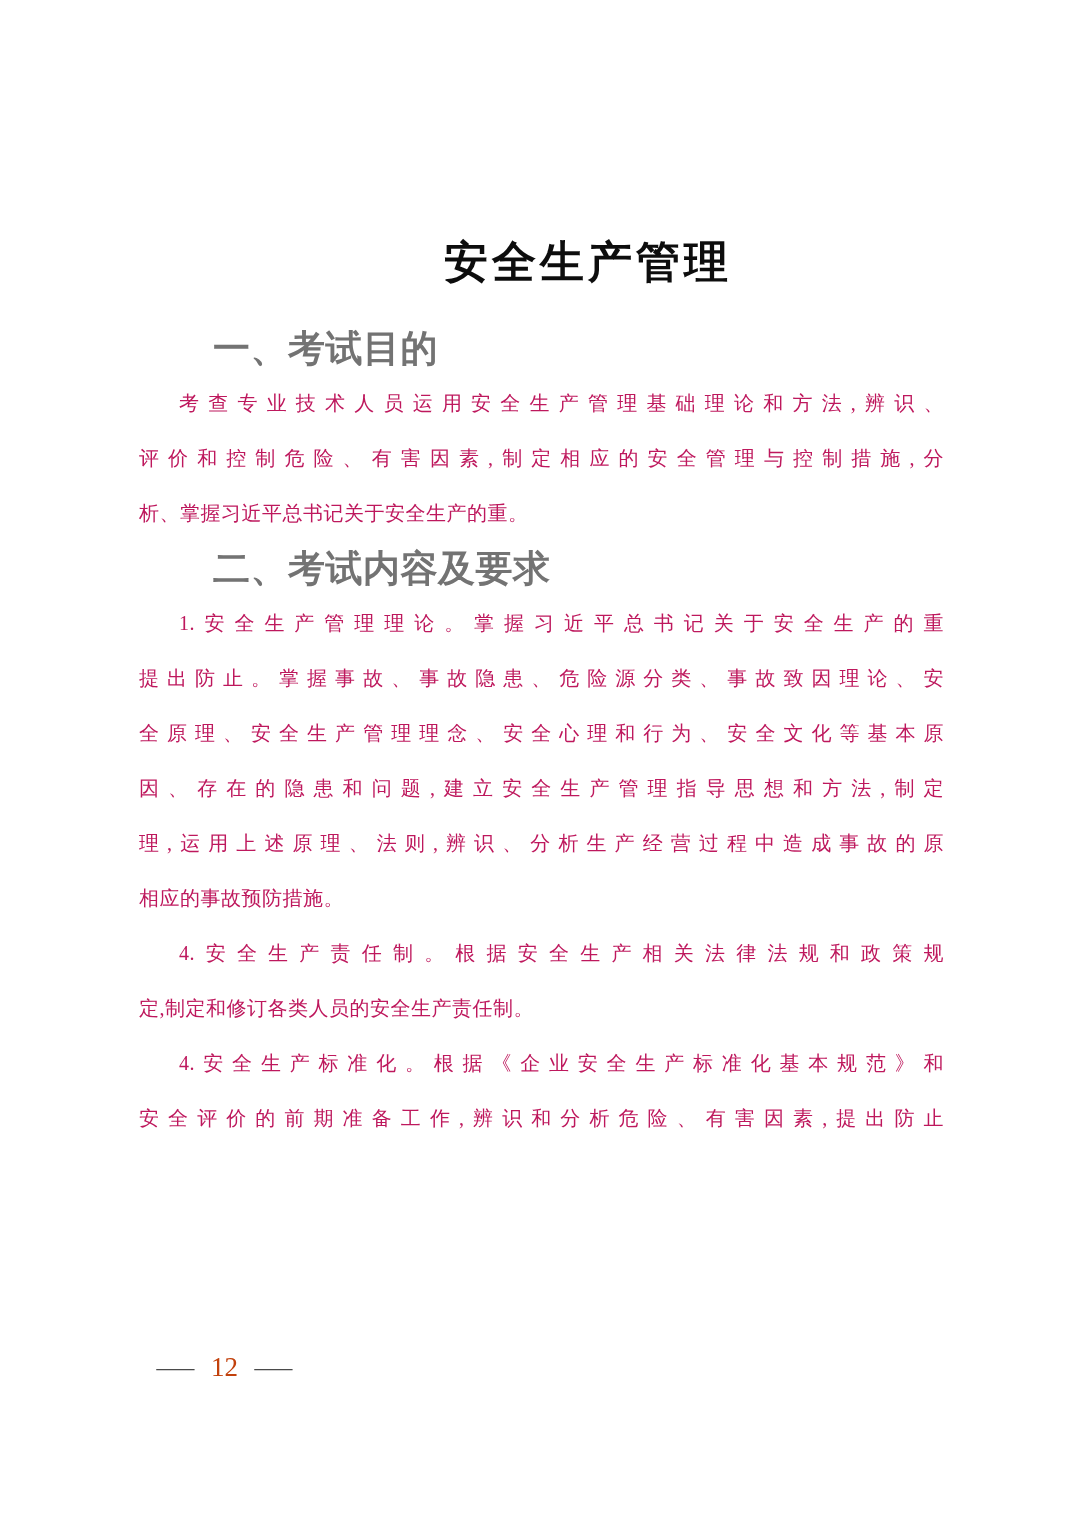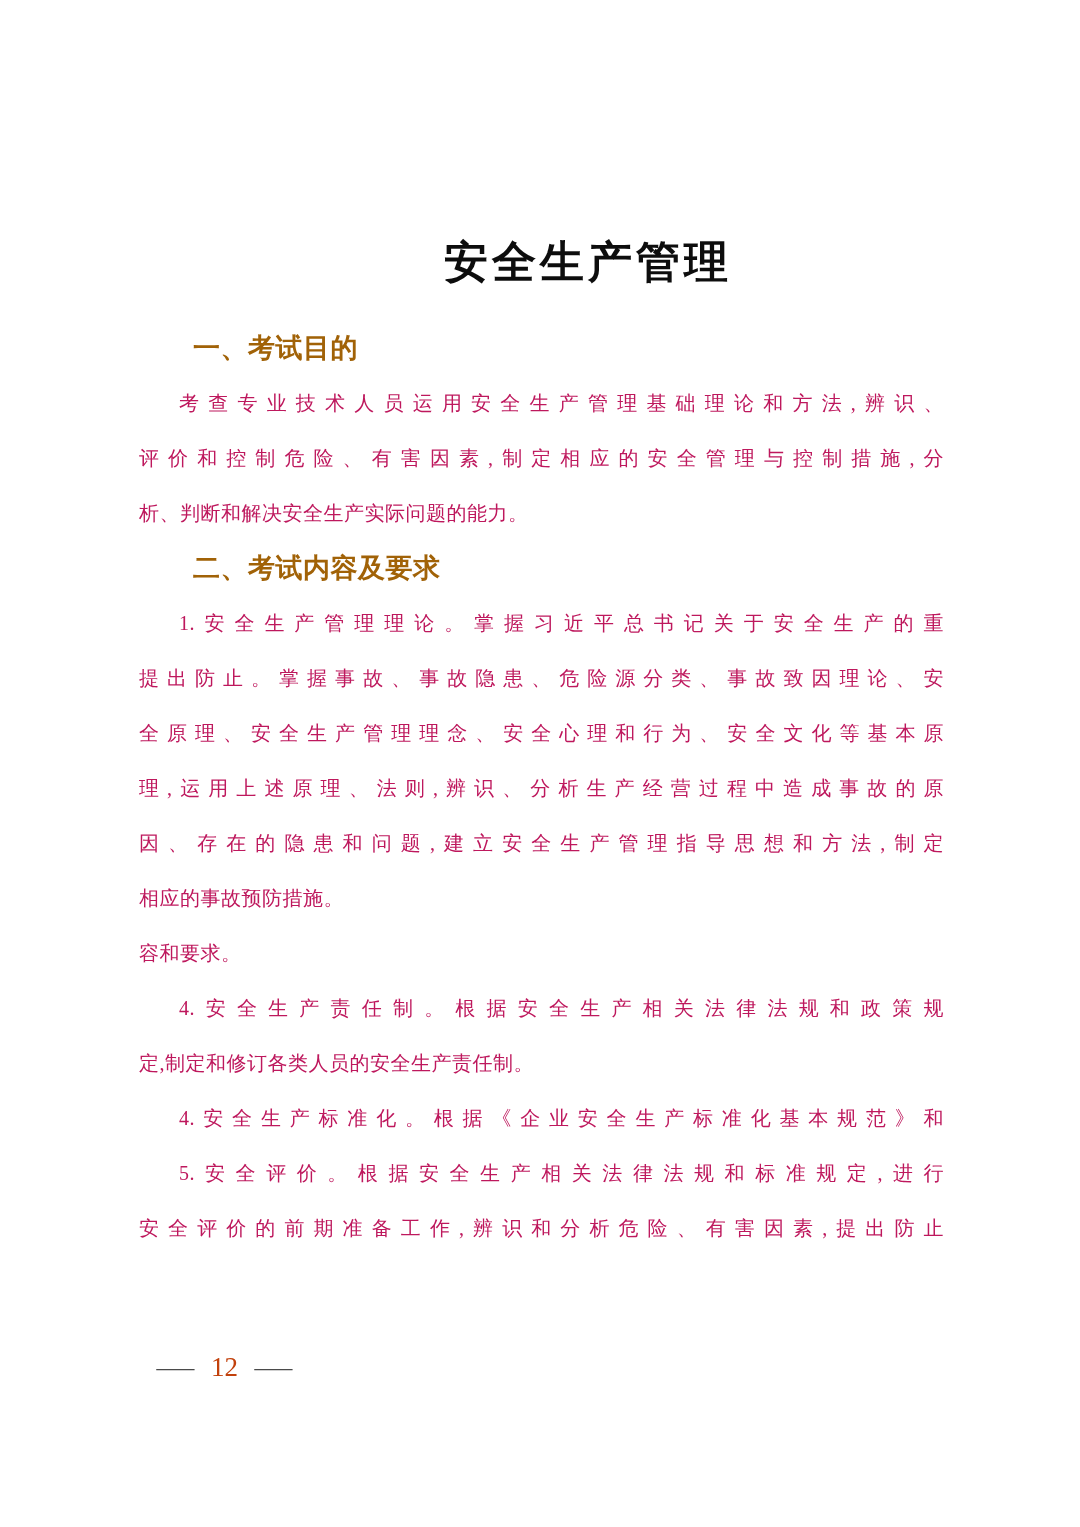--- a/index.html
+++ b/index.html
@@ -48,22 +48,22 @@
     white-space: normal;
     text-align: justify;
     text-align-last: justify;
   }
   .line.indent {
     text-indent: 2em;
   }
   .line.head {
     font-family: "Liberation Sans", "DejaVu Sans", sans-serif;
     font-weight: 700;
-    font-size: 27px;
-    color: #a16207;
+    font-size: 37px;
+    color: #737373;
     text-indent: 2em;
     text-align: left;
     text-align-last: left;
   }
   .page-footer {
     position: absolute;
     top: 1352px;
     left: 162px;
     display: flex;
     align-items: center;
@@ -88,39 +88,37 @@
 <div class="page">
 
   <h1 class="doc-title">安全生产管理</h1>
 
   <div class="doc-body">
 
     <div class="line head">一、考试目的</div>
 
     <div class="line full indent">考查专业技术人员运用安全生产管理基础理论和方法,辨识、</div>
     <div class="line full">评价和控制危险、有害因素,制定相应的安全管理与控制措施,分</div>
-    <div class="line">析、判断和解决安全生产实际问题的能力。</div>
+    <div class="line">析、掌握习近平总书记关于安全生产的重。</div>
 
     <div class="line head">二、考试内容及要求</div>
 
     <div class="line full indent">1.安全生产管理理论。掌握习近平总书记关于安全生产的重</div>
     <div class="line full">提出防止。掌握事故、事故隐患、危险源分类、事故致因理论、安</div>
     <div class="line full">全原理、安全生产管理理念、安全心理和行为、安全文化等基本原</div>
+    <div class="line full">因、存在的隐患和问题,建立安全生产管理指导思想和方法,制定</div>
     <div class="line full">理,运用上述原理、法则,辨识、分析生产经营过程中造成事故的原</div>
-    <div class="line full">因、存在的隐患和问题,建立安全生产管理指导思想和方法,制定</div>
     <div class="line">相应的事故预防措施。</div>
 
-    <div class="line">容和要求。</div>
 
     <div class="line full indent">4.安全生产责任制。根据安全生产相关法律法规和政策规</div>
     <div class="line">定,制定和修订各类人员的安全生产责任制。</div>
 
     <div class="line full indent">4.安全生产标准化。根据《企业安全生产标准化基本规范》和</div>
 
-    <div class="line full indent">5.安全评价。根据安全生产相关法律法规和标准规定,进行</div>
     <div class="line full">安全评价的前期准备工作,辨识和分析危险、有害因素,提出防止</div>
 
   </div>
 
   <div class="page-footer">
     <span class="dash">—</span>
     <span class="num">12</span>
     <span class="dash">—</span>
   </div>
 

